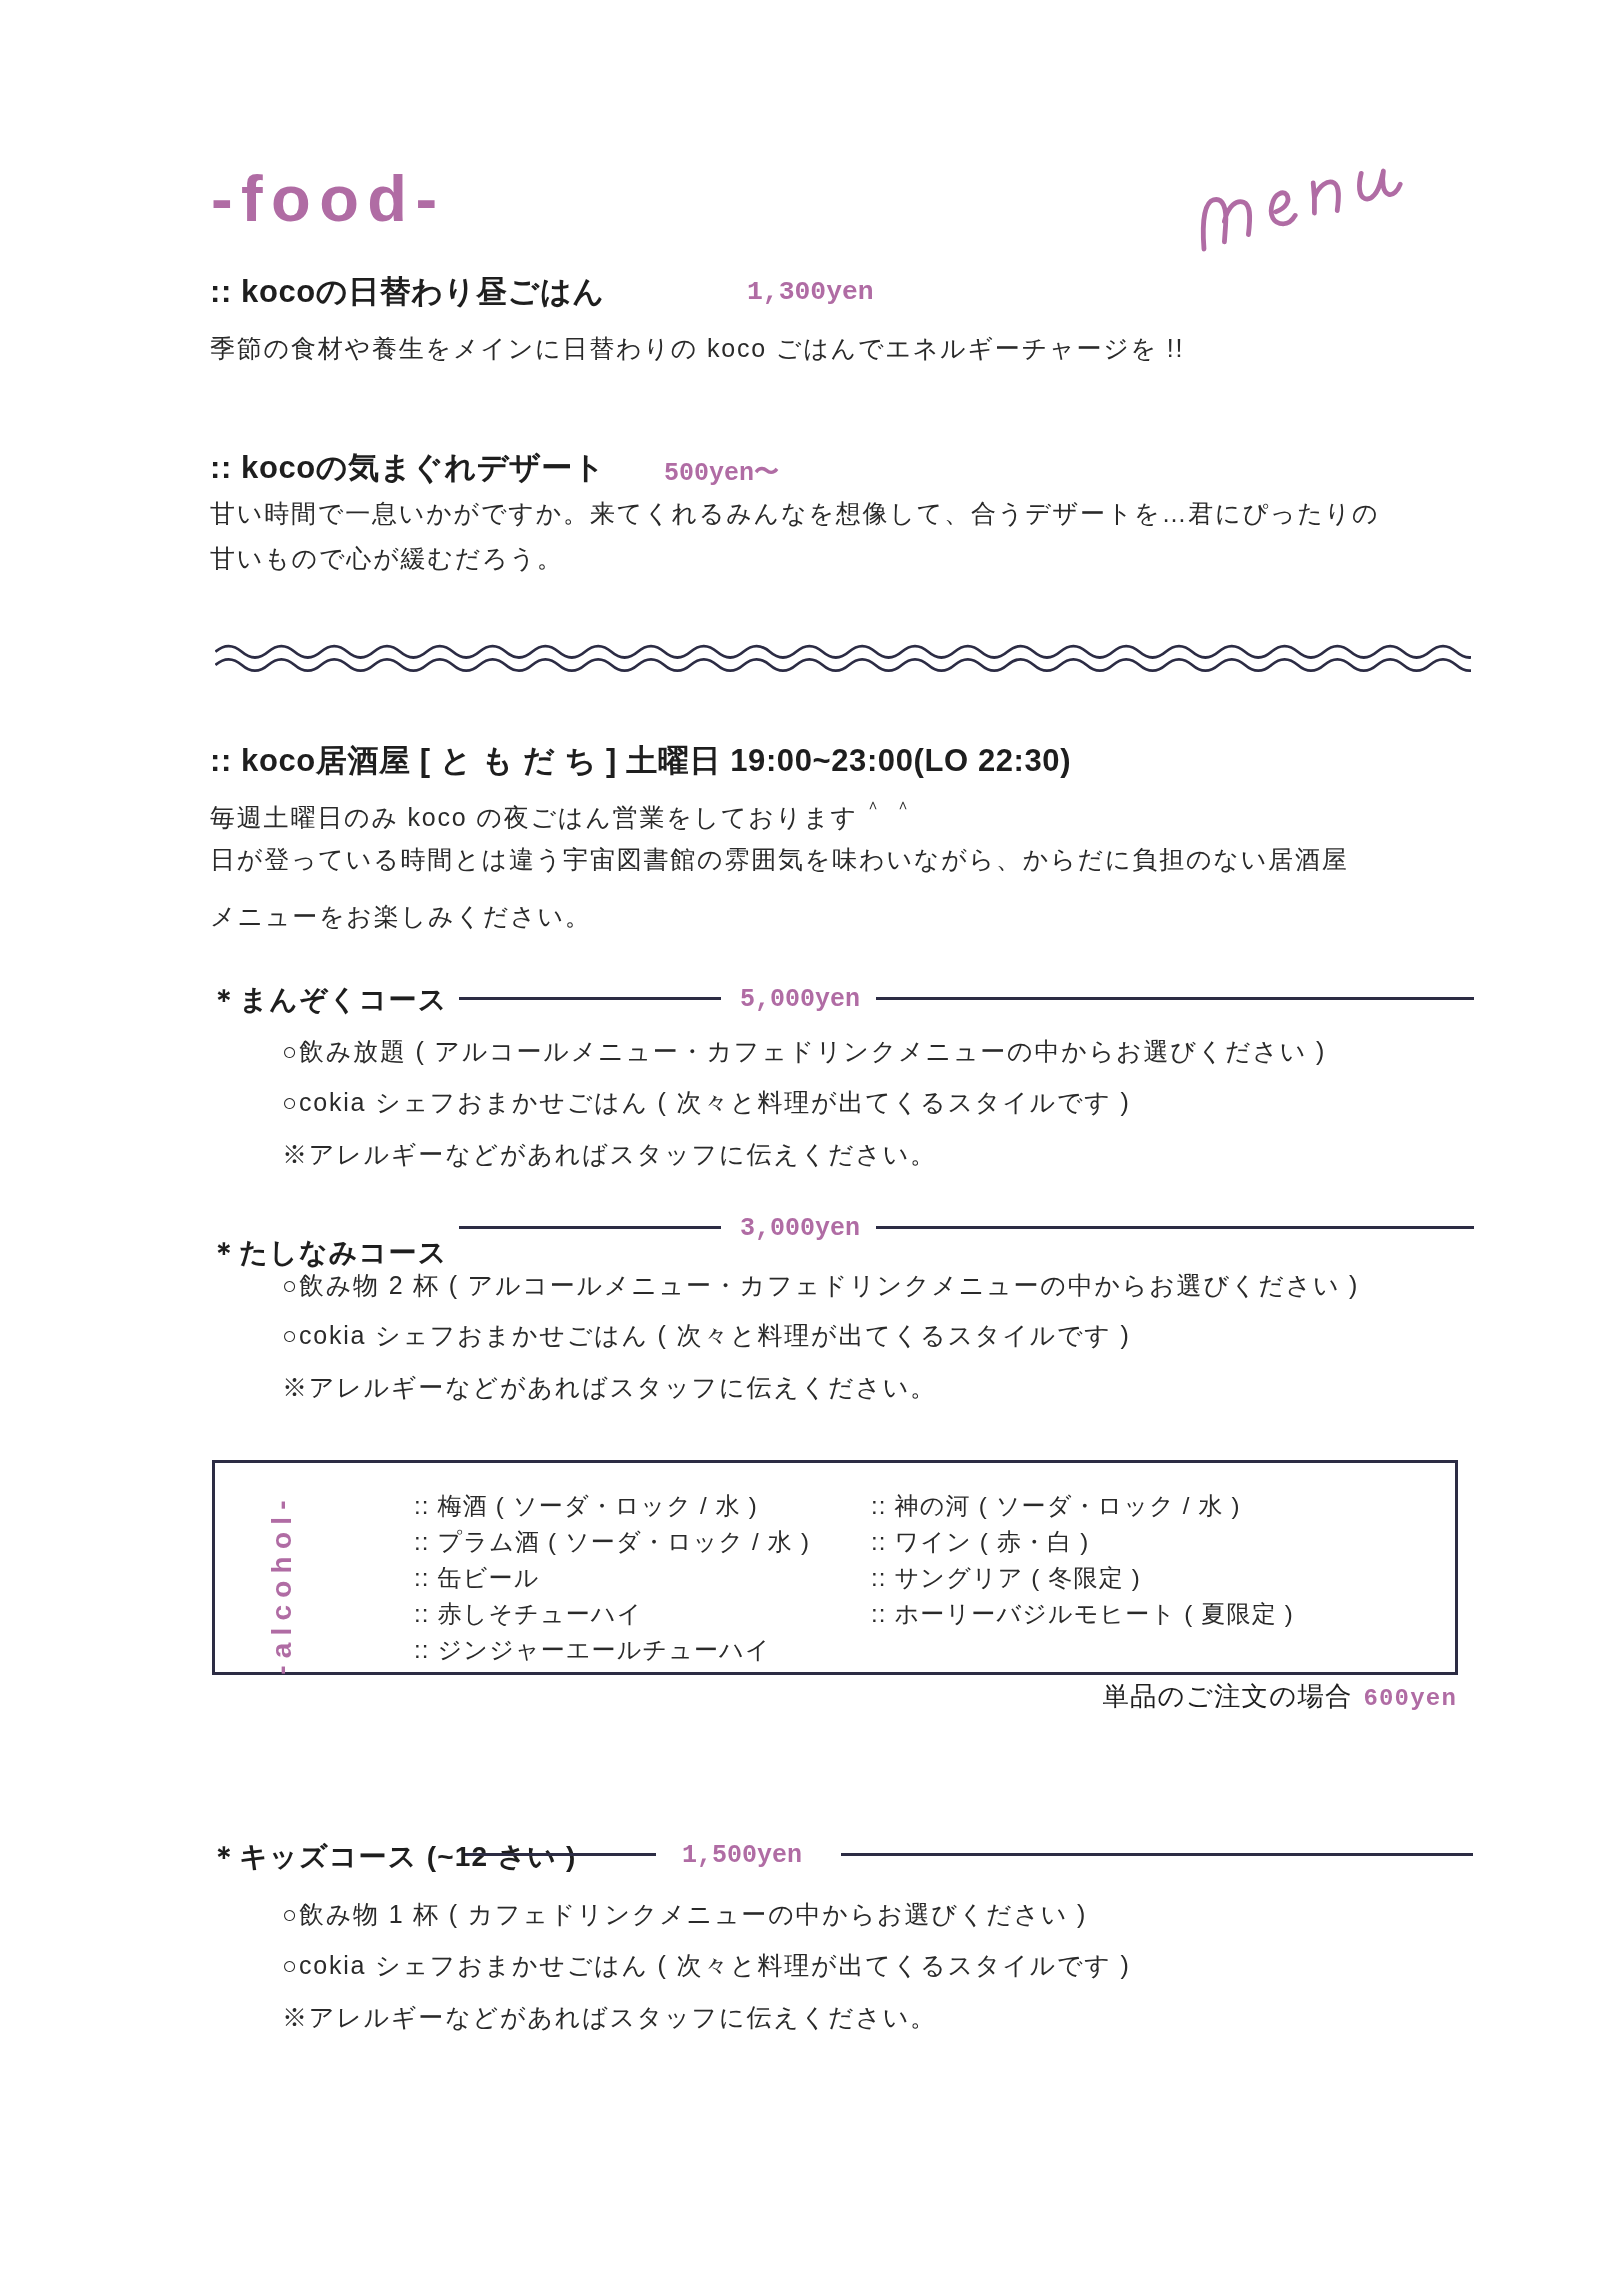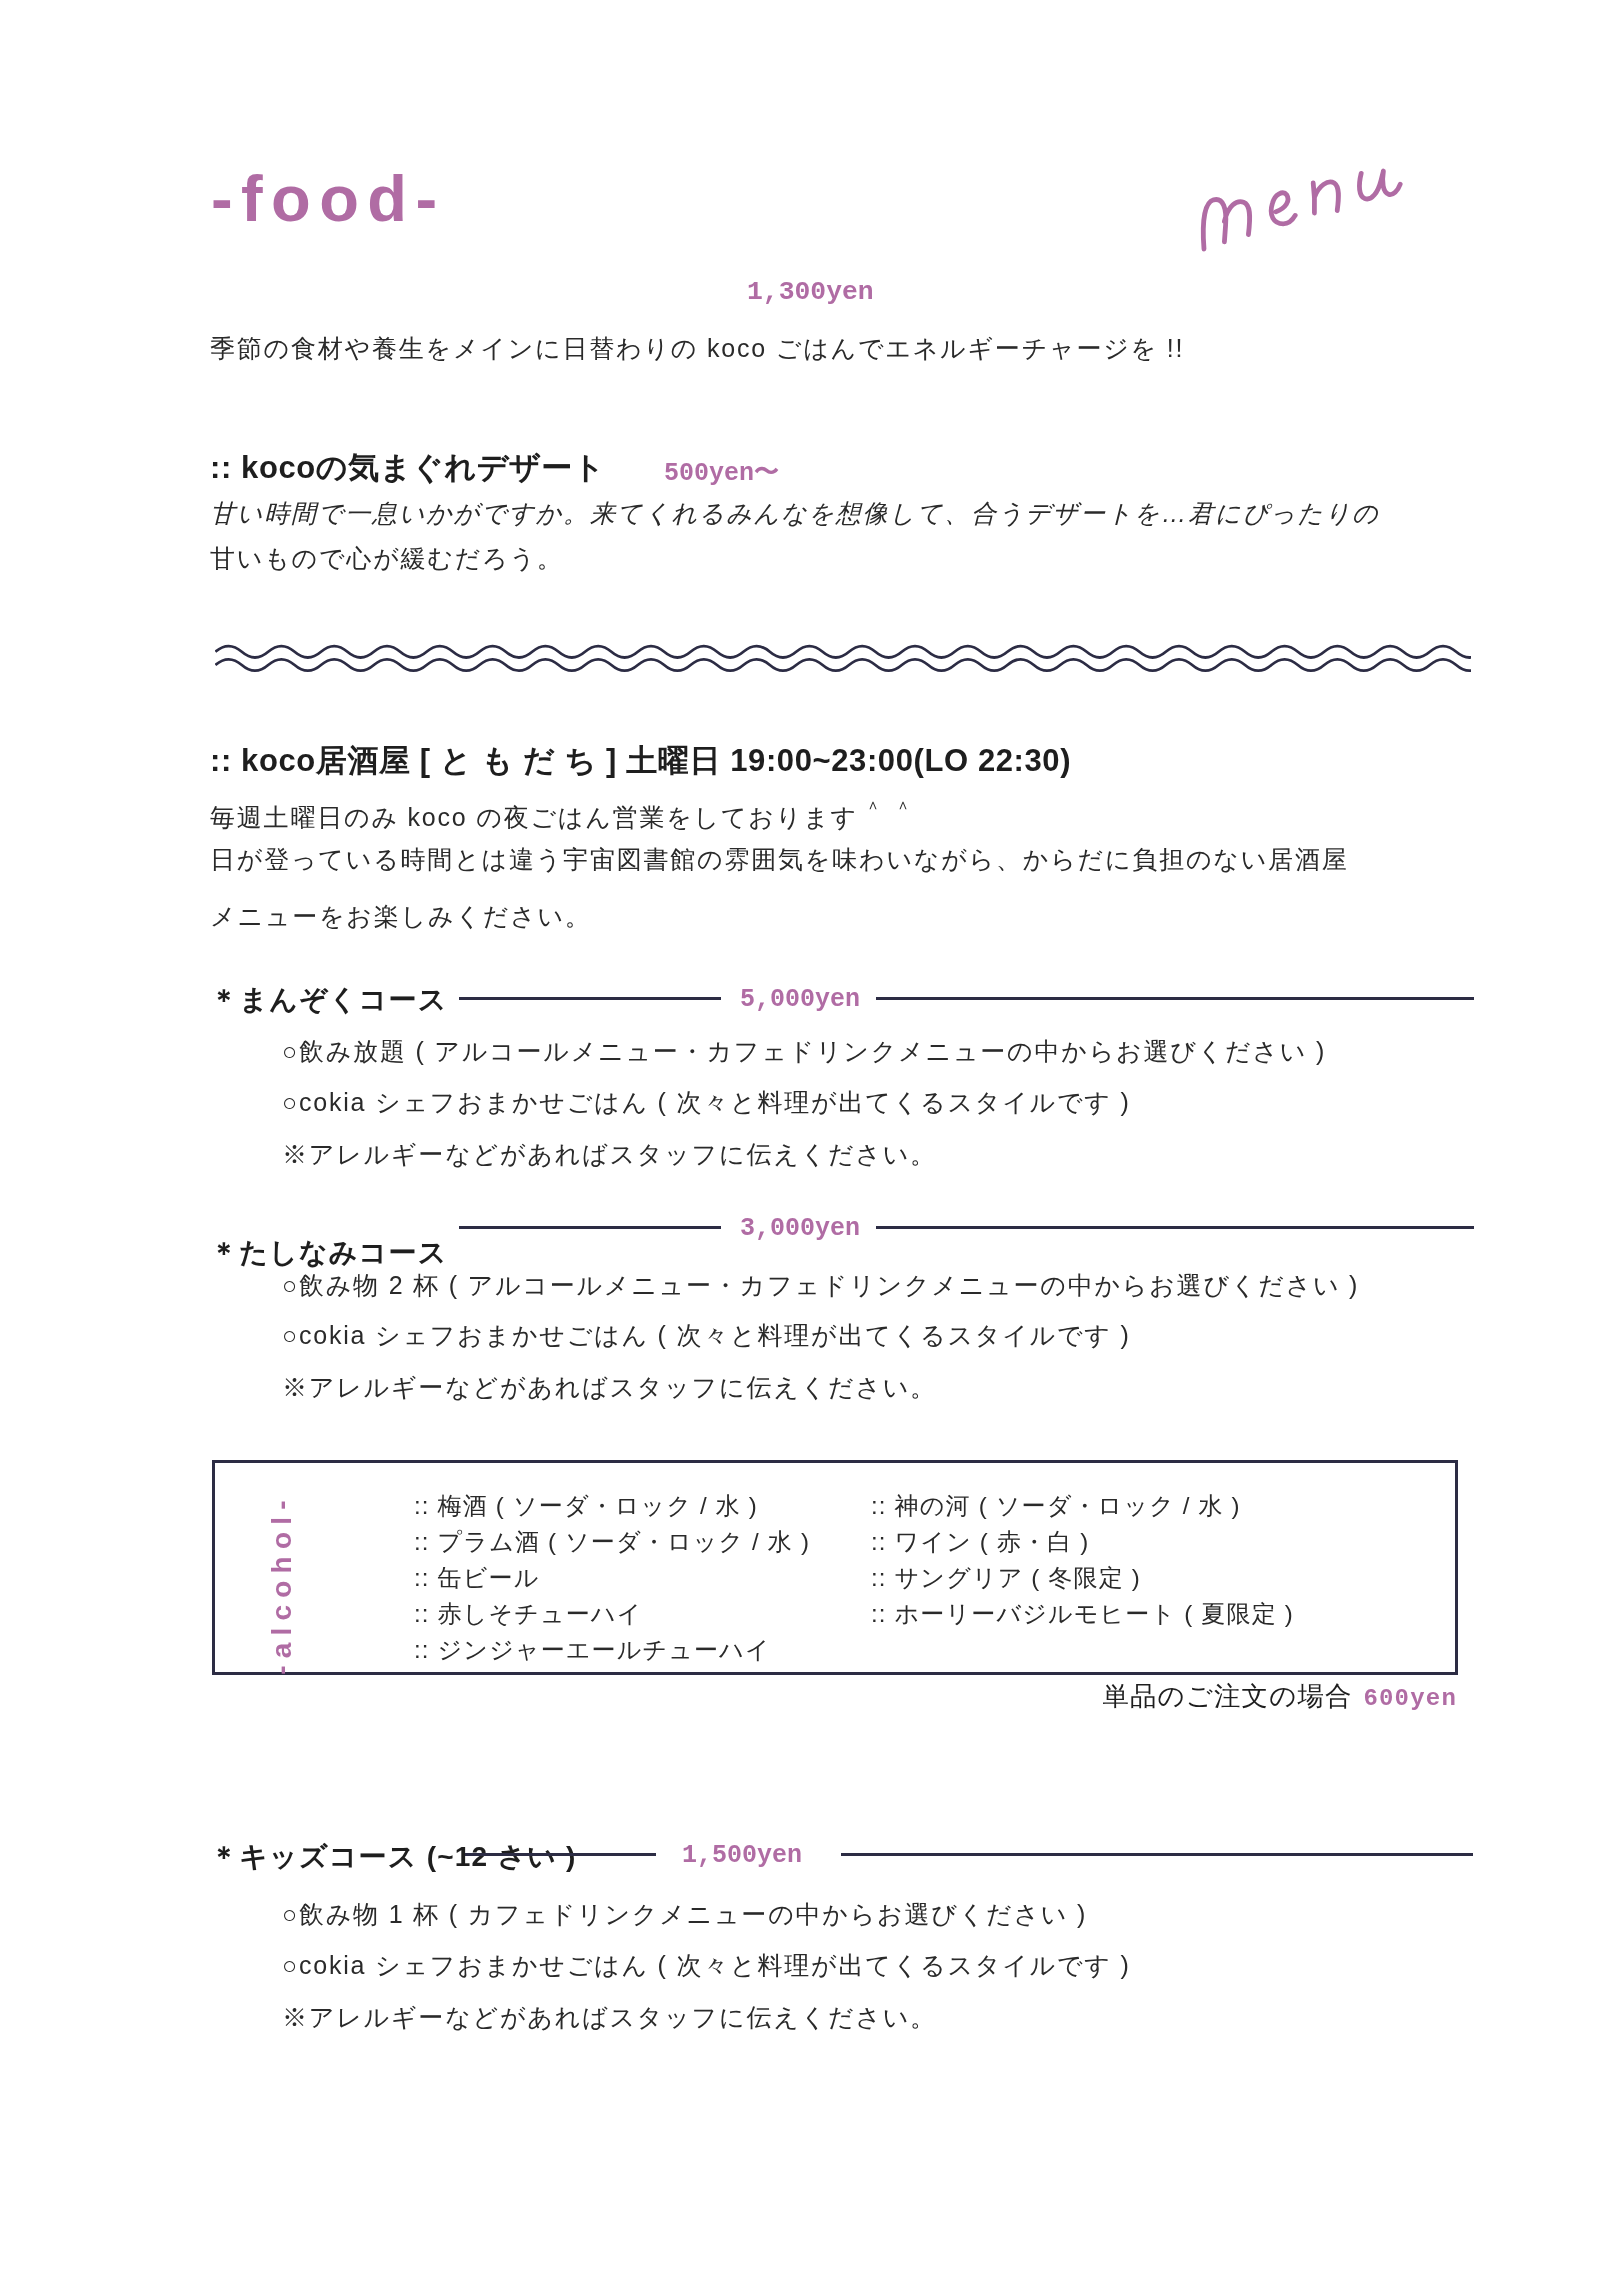--- a/index.html
+++ b/index.html
@@ -23,21 +23,21 @@
   .sec-title{font-size:31px;font-weight:700;letter-spacing:0.6px;color:var(--ink);}
   .price{font-family:"Liberation Mono",monospace;font-weight:700;color:var(--pink);}
   .desc{font-size:25px;font-weight:400;letter-spacing:1.8px;color:var(--body);}
 
   .sec1-title{left:210px;top:271px;}
   .sec1-price{left:747px;top:277px;font-size:26.4px;}
   .sec1-desc{left:210px;top:332px;}
 
   .sec2-title{left:210px;top:447px;}
   .sec2-price{left:664px;top:455px;font-size:25px;}
-  .sec2-desc1{left:210px;top:497px;font-style:italic;}
+  .sec2-desc1{left:210px;top:497px;}
   .sec2-desc2{left:210px;top:542px;}
 
   .wave-svg{position:absolute;left:215px;top:644px;}
 
   .sec3-title{left:210px;top:740px;}
   .sec3-p1{left:210px;top:801px;}
   .sec3-p2{left:210px;top:843px;}
   .sec3-p3{left:210px;top:888px;margin-top:12px;}
   .caret{display:inline-block;transform:translateY(-12px);font-size:18px;letter-spacing:3.6px;margin-left:6px;color:var(--body);}
 
@@ -90,20 +90,21 @@
 
   <svg class="menu-svg" width="240" height="132" viewBox="0 0 400 220">
     <g fill="none" stroke="#b06ca4" stroke-width="8" stroke-linecap="round" stroke-linejoin="round">
       <path d="M30,190 C26,140 32,112 46,108 C62,104 68,122 66,150 L64,178 M64,144 C70,118 84,108 96,112 C107,116 108,134 104,166"></path>
       <path d="M150,128 C166,122 174,110 168,100 C162,92 148,98 144,114 C138,134 146,148 162,148 C172,148 178,141 182,134"></path>
       <path d="M212,80 C214,96 215,112 214,130 M214,104 C221,84 237,74 247,80 C256,86 255,104 252,126"></path>
       <path d="M292,64 C287,84 288,102 298,106 C309,110 320,96 325,76 L329,60 C326,78 328,96 338,99 C345,101 353,93 357,82"></path>
     </g>
   </svg>
 
+  <div class="abs sec-title sec1-title">:: kocoの日替わり昼ごはん</div>
   <div class="abs price sec1-price">1,300yen</div>
   <div class="abs desc sec1-desc">季節の食材や養生をメインに日替わりの koco ごはんでエネルギーチャージを !!</div>
 
   <div class="abs sec-title sec2-title">:: kocoの気まぐれデザート</div>
   <div class="abs price sec2-price">500yen〜</div>
   <div class="abs desc sec2-desc1">甘い時間で一息いかがですか。来てくれるみんなを想像して、合うデザートを…君にぴったりの</div>
   <div class="abs desc sec2-desc2">甘いもので心が緩むだろう。</div>
 
   <svg class="wave-svg" width="1256" height="36" viewBox="0 0 2092 60">
     <path class="wave-path" fill="none" stroke="#2c2c44" stroke-width="4.5" d="M0,13 Q22,-6 44,13 Q66,32 88,13 Q110,-6 132,13 Q154,32 176,13 Q198,-6 220,13 Q242,32 264,13 Q286,-6 308,13 Q330,32 352,13 Q374,-6 396,13 Q418,32 440,13 Q462,-6 484,13 Q506,32 528,13 Q550,-6 572,13 Q594,32 616,13 Q638,-6 660,13 Q682,32 704,13 Q726,-6 748,13 Q770,32 792,13 Q814,-6 836,13 Q858,32 880,13 Q902,-6 924,13 Q946,32 968,13 Q990,-6 1012,13 Q1034,32 1056,13 Q1078,-6 1100,13 Q1122,32 1144,13 Q1166,-6 1188,13 Q1210,32 1232,13 Q1254,-6 1276,13 Q1298,32 1320,13 Q1342,-6 1364,13 Q1386,32 1408,13 Q1430,-6 1452,13 Q1474,32 1496,13 Q1518,-6 1540,13 Q1562,32 1584,13 Q1606,-6 1628,13 Q1650,32 1672,13 Q1694,-6 1716,13 Q1738,32 1760,13 Q1782,-6 1804,13 Q1826,32 1848,13 Q1870,-6 1892,13 Q1914,32 1936,13 Q1958,-6 1980,13 Q2002,32 2024,13 Q2046,-6 2068,13 Q2090,32 2112,13"></path>

